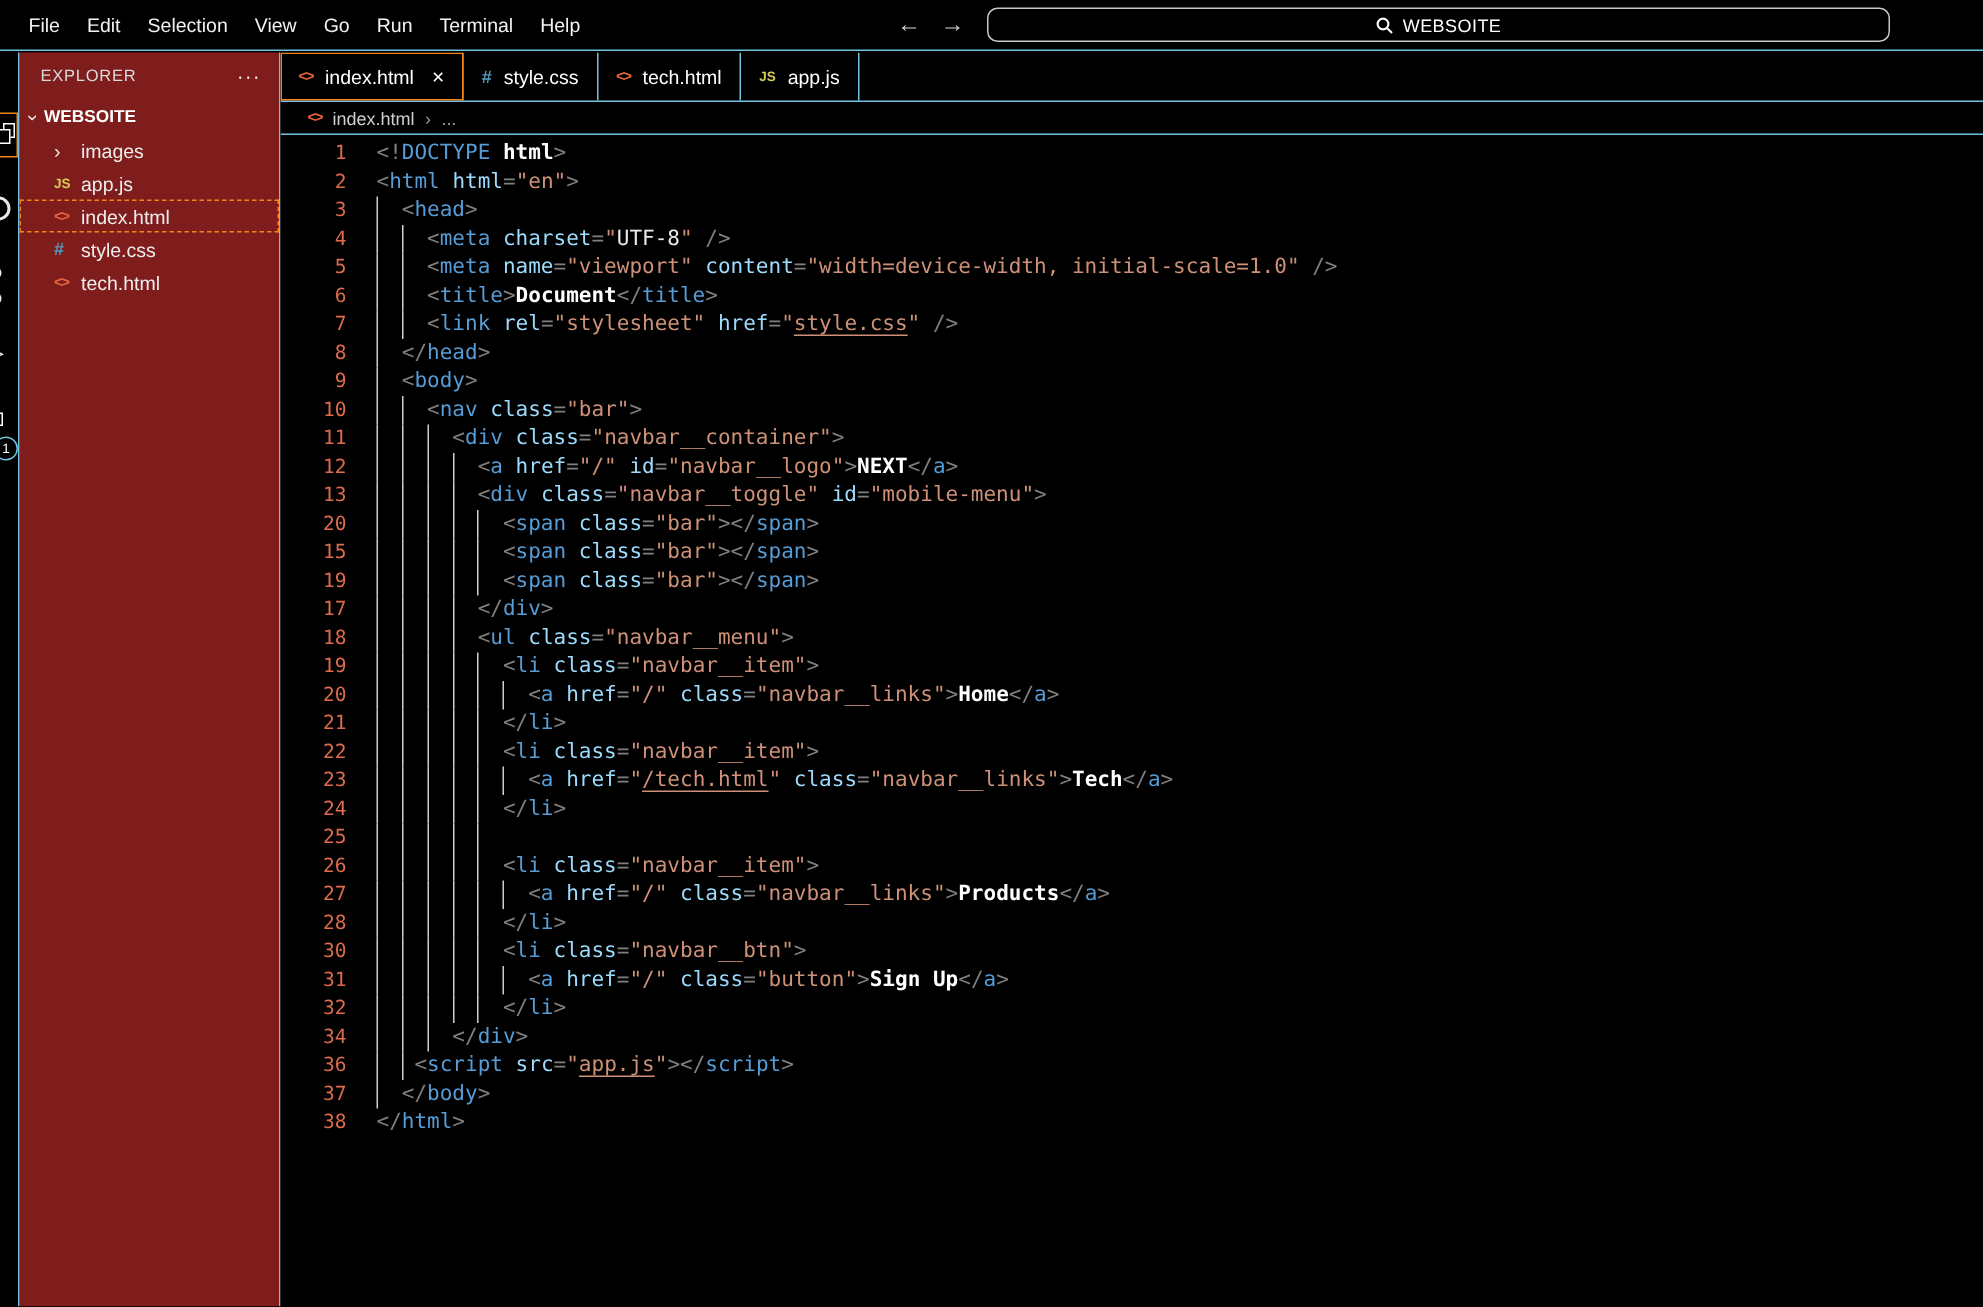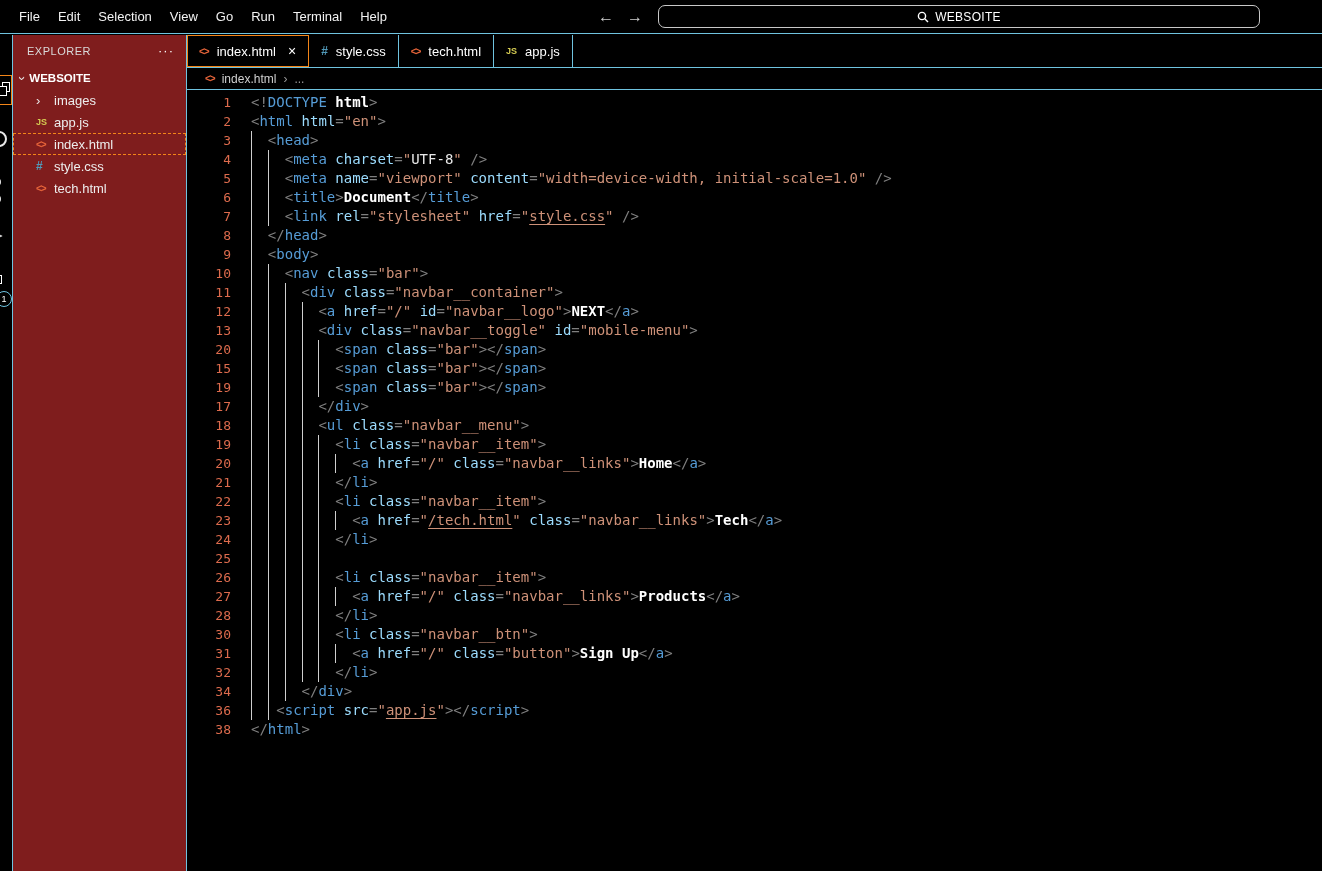--- a/index.html
+++ b/index.html
@@ -321,20 +321,24 @@
           </div>
           <div class="line">
             <span class="ln">34</span>
             <span class="ct" style="padding-left: 6ch;"><i class="guide" style="left: 0ch;"></i><i class="guide" style="left: 2ch;"></i><i class="guide" style="left: 4ch;"></i><span class="tk-p">&lt;/</span><span class="tk-t">div</span><span class="tk-p">&gt;</span></span>
           </div>
           <div class="line">
             <span class="ln">36</span>
             <span class="ct" style="padding-left: 3ch;"><i class="guide" style="left: 0ch;"></i><i class="guide" style="left: 2ch;"></i><span class="tk-p">&lt;</span><span class="tk-t">script</span><span class="tk-sp"> </span><span class="tk-a">src</span><span class="tk-p">=</span><span class="tk-s">"</span><span class="tk-l">app.js</span><span class="tk-s">"</span><span class="tk-p">&gt;</span><span class="tk-p">&lt;/</span><span class="tk-t">script</span><span class="tk-p">&gt;</span></span>
           </div>
           <div class="line">
+            <span class="ln">37</span>
+            <span class="ct" style="padding-left: 2ch;"><i class="guide" style="left: 0ch;"></i><span class="tk-p">&lt;/</span><span class="tk-t">body</span><span class="tk-p">&gt;</span></span>
+          </div>
+          <div class="line">
             <span class="ln">38</span>
             <span class="ct" style="padding-left: 0ch;"><span class="tk-p">&lt;/</span><span class="tk-t">html</span><span class="tk-p">&gt;</span></span>
           </div>
         </div>
     </div>
 
   </div>
 </div>
 
 </body></html>

